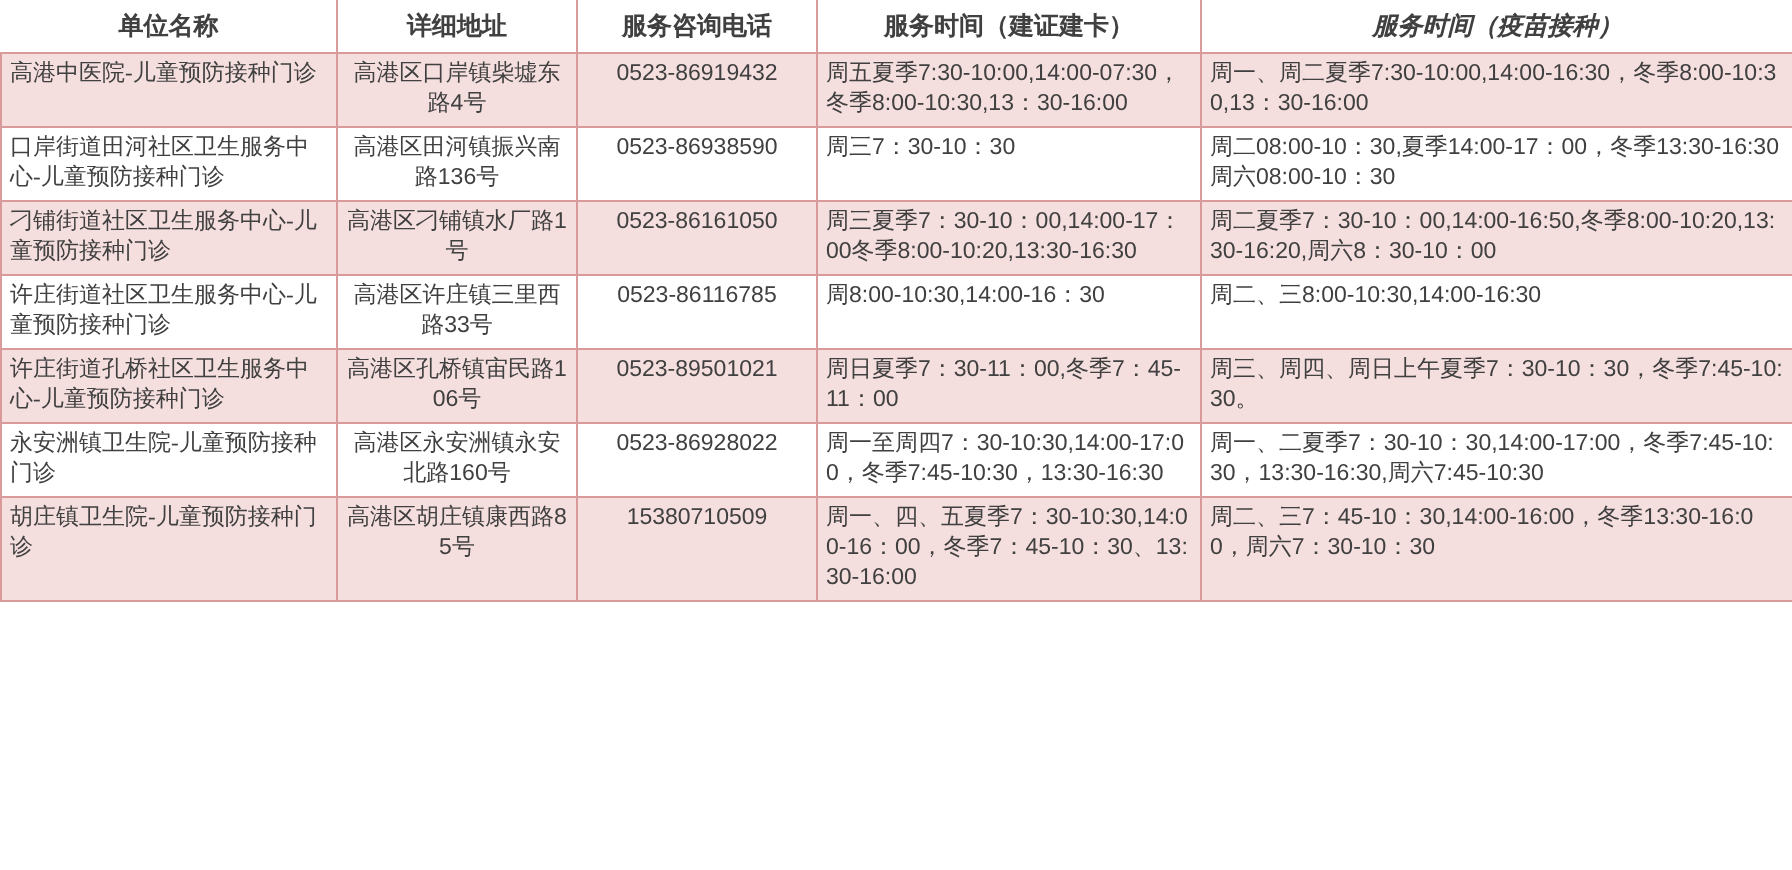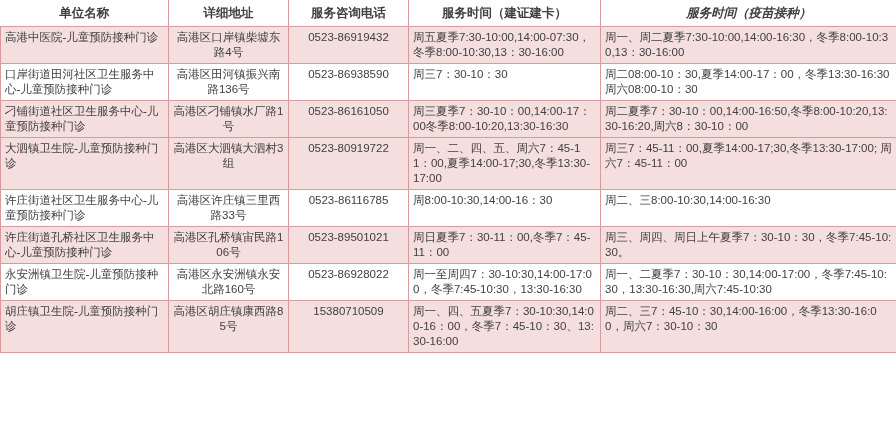--- a/index.html
+++ b/index.html
@@ -107,27 +107,20 @@
         <td class="t1">周三7：30-10：30</td>
         <td class="t2 edge-right">周二08:00-10：30,夏季14:00-17：00，冬季13:30-16:30    周六08:00-10：30</td>
       </tr>
       <tr class="shade">
         <td class="name edge-left">刁铺街道社区卫生服务中心-儿童预防接种门诊</td>
         <td class="addr">高港区刁铺镇水厂路1号</td>
         <td class="tel">0523-86161050</td>
         <td class="t1">周三夏季7：30-10：00,14:00-17：00冬季8:00-10:20,13:30-16:30</td>
         <td class="t2 edge-right">周二夏季7：30-10：00,14:00-16:50,冬季8:00-10:20,13:30-16:20,周六8：30-10：00</td>
       </tr>
-      <tr class="shade">
-        <td class="name edge-left">大泗镇卫生院-儿童预防接种门诊</td>
-        <td class="addr">高港区大泗镇大泗村3组</td>
-        <td class="tel">0523-80919722</td>
-        <td class="t1">周一、二、四、五、周六7：45-11：00,夏季14:00-17;30,冬季13:30-17:00</td>
-        <td class="t2 edge-right">周三7：45-11：00,夏季14:00-17;30,冬季13:30-17:00;  周六7：45-11：00</td>
-      </tr>
       <tr class="plain">
         <td class="name edge-left">许庄街道社区卫生服务中心-儿童预防接种门诊</td>
         <td class="addr">高港区许庄镇三里西路33号</td>
         <td class="tel">0523-86116785</td>
         <td class="t1">周8:00-10:30,14:00-16：30</td>
         <td class="t2 edge-right">周二、三8:00-10:30,14:00-16:30</td>
       </tr>
       <tr class="shade">
         <td class="name edge-left">许庄街道孔桥社区卫生服务中心-儿童预防接种门诊</td>
         <td class="addr">高港区孔桥镇宙民路106号</td>

